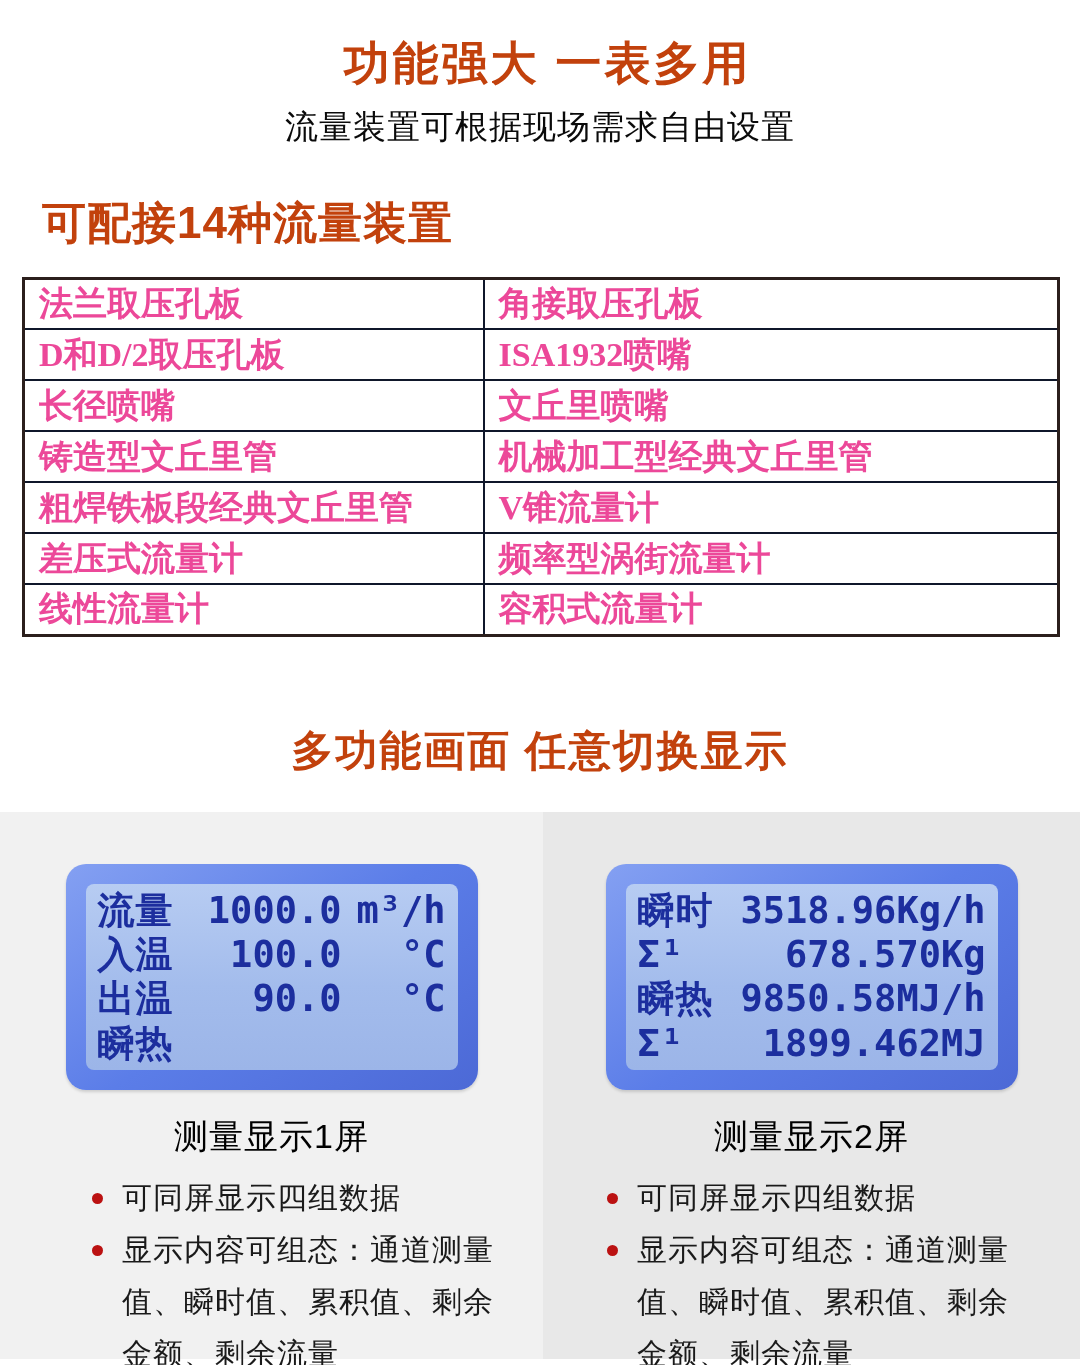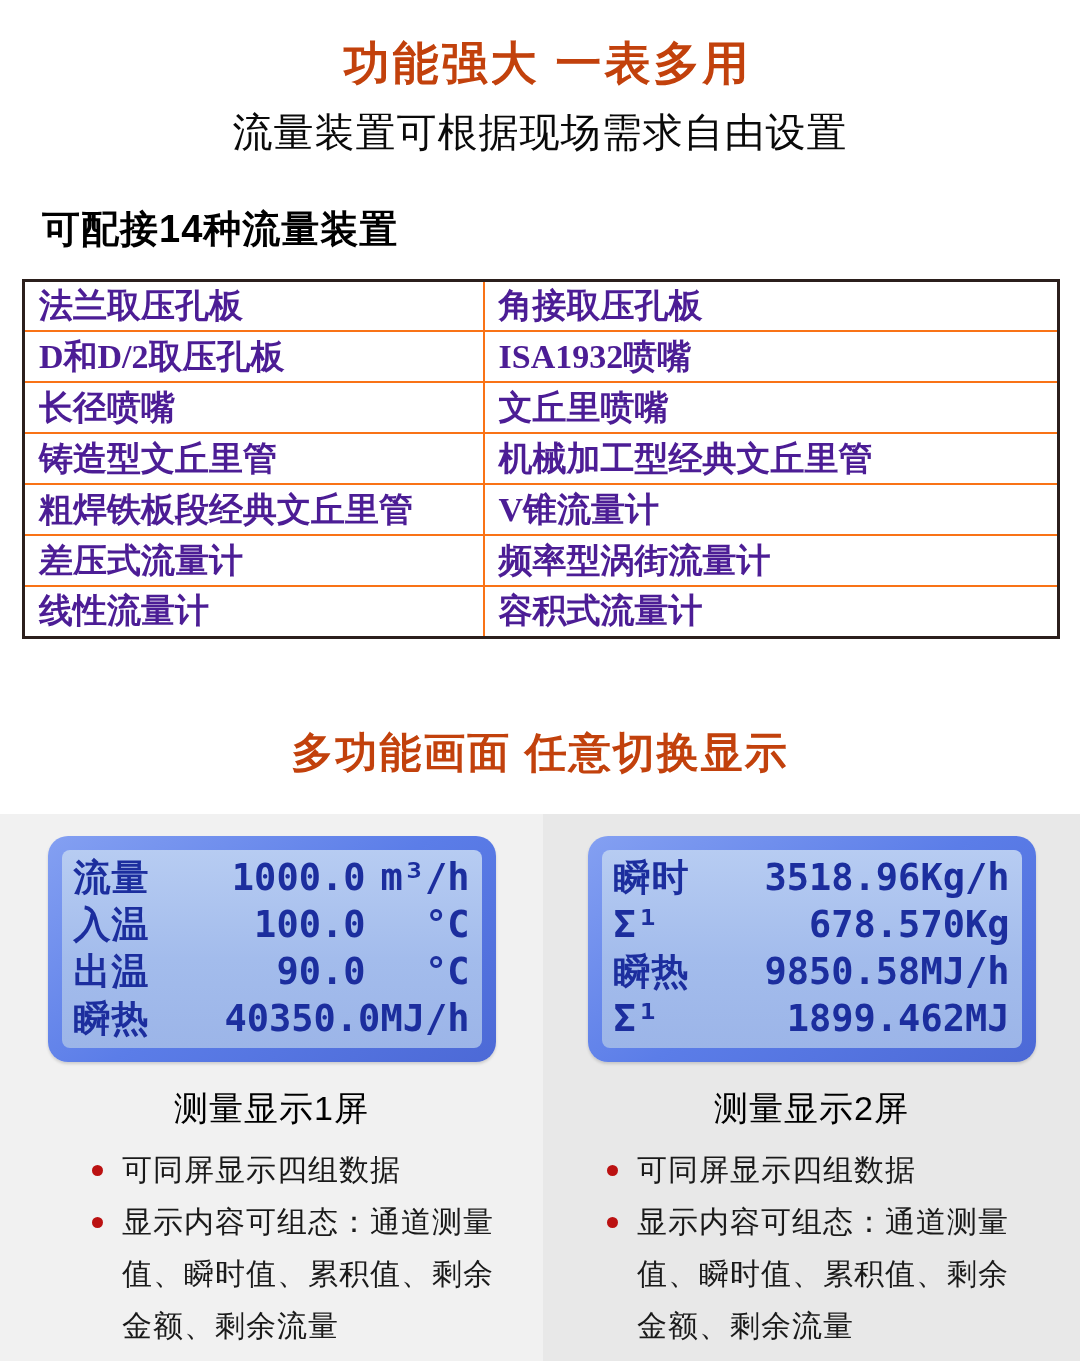--- a/index.html
+++ b/index.html
@@ -13,65 +13,65 @@
     position: relative;
   }
 
   
   .header { text-align: center; padding-top: 38px; }
   .main-title {
     font-size: 46px; font-weight: bold; letter-spacing: 3px;
     color: #c2410c; line-height: 1.1; margin-left: 15px;
   }
   .sub-title {
-    font-size: 40px; color: #0a0a0a; margin-top: 16px; letter-spacing: 1px;
+    font-size: 33px; color: #0a0a0a; margin-top: 16px; letter-spacing: 1px;
   }
 
   
   .devices-heading {
-    font-size: 38px; font-weight: bold; color: #000000;
+    font-size: 44px; font-weight: bold; color: #c2410c;
     margin: 44px 0 24px 42px; letter-spacing: 1px;
   }
   table.devices {
     border-collapse: collapse;
     margin-left: 22px;
     width: 1035px;
     table-layout: fixed;
   }
   table.devices { border: 3px solid #2b1f1c; }
   table.devices td {
-    border: 2px solid #f97316;
+    border: 2px solid #0f172a;
     height: 51px;
     padding-left: 14px;
     font-family: "Liberation Serif", serif;
     font-weight: bold;
     font-size: 34px;
-    color: #4c1d95;
+    color: #ec4899;
     vertical-align: middle;
   }
   td.col-left  { width: 460px; }
   td.col-right { width: 575px; }
 
   
   .screens-title {
     text-align: center;
     font-size: 42px; font-weight: bold; color: #c2410c;
     margin-top: 86px; letter-spacing: 2px;
   }
   .panels { display: flex; margin-top: 33px; height: 547px; }
   .panel { height: 100%; }
   .panel-1 { width: 543px; background: #f1f1f1; }
   .panel-2 { width: 537px; background: #e8e8e8; }
 
   
   .lcd {
-    width: 448px; height: 226px;
-    margin: 22px auto 0;
+    width: 412px; height: 226px;
+    margin: 52px auto 0;
     border-radius: 20px;
-    padding: 14px;
+    padding: 20px;
     background: linear-gradient(145deg, #84a0f2 0%, #5b7de8 50%, #4c69d6 100%);
     box-shadow: 0 2px 3px rgba(0,0,0,0.15);
   }
   .lcd-inner {
     width: 100%; height: 100%;
     border-radius: 8px;
     background: linear-gradient(180deg, #b7ccf2 0%, #a3bcec 55%, #9cb5e8 100%);
     padding: 5px 12px;
     display: flex; flex-direction: column; justify-content: space-around;
   }
@@ -173,21 +173,20 @@
           <span class="lcd-value">100.0</span>
           <span class="lcd-unit">°C</span>
         </div>
         <div class="lcd-line">
           <span class="lcd-label">出温</span>
           <span class="lcd-value">90.0</span>
           <span class="lcd-unit">°C</span>
         </div>
         <div class="lcd-line">
           <span class="lcd-label">瞬热</span>
-          <span class="lcd-value">40350.0MJ/h</span>
 
         </div>
       </div>
     </div>
     <div class="panel-caption">测量显示1屏</div>
     <ul class="features">
       <li>
         <span class="bullet-dot"></span>
         <span class="bullet-text">可同屏显示四组数据</span>
       </li>

